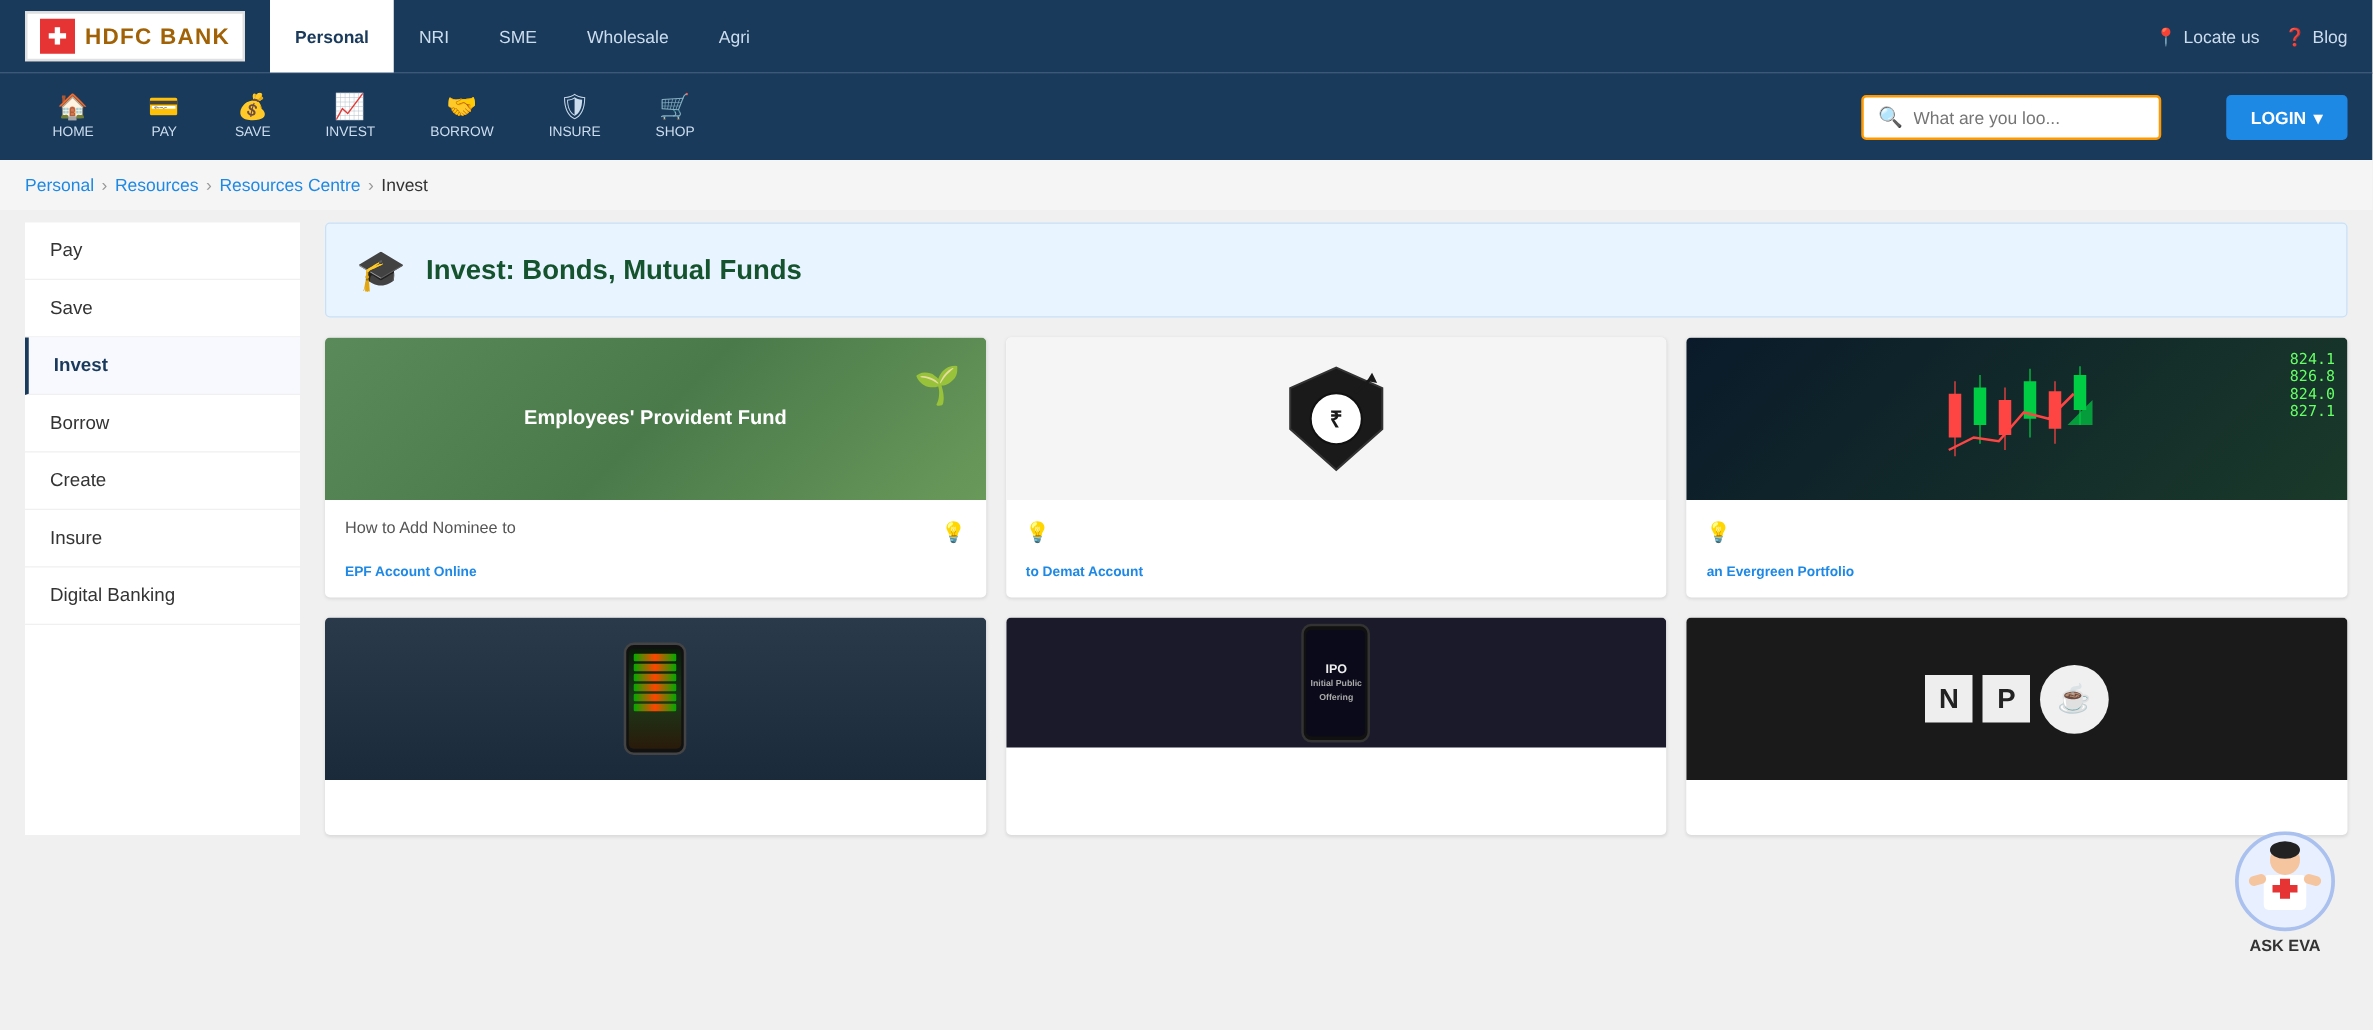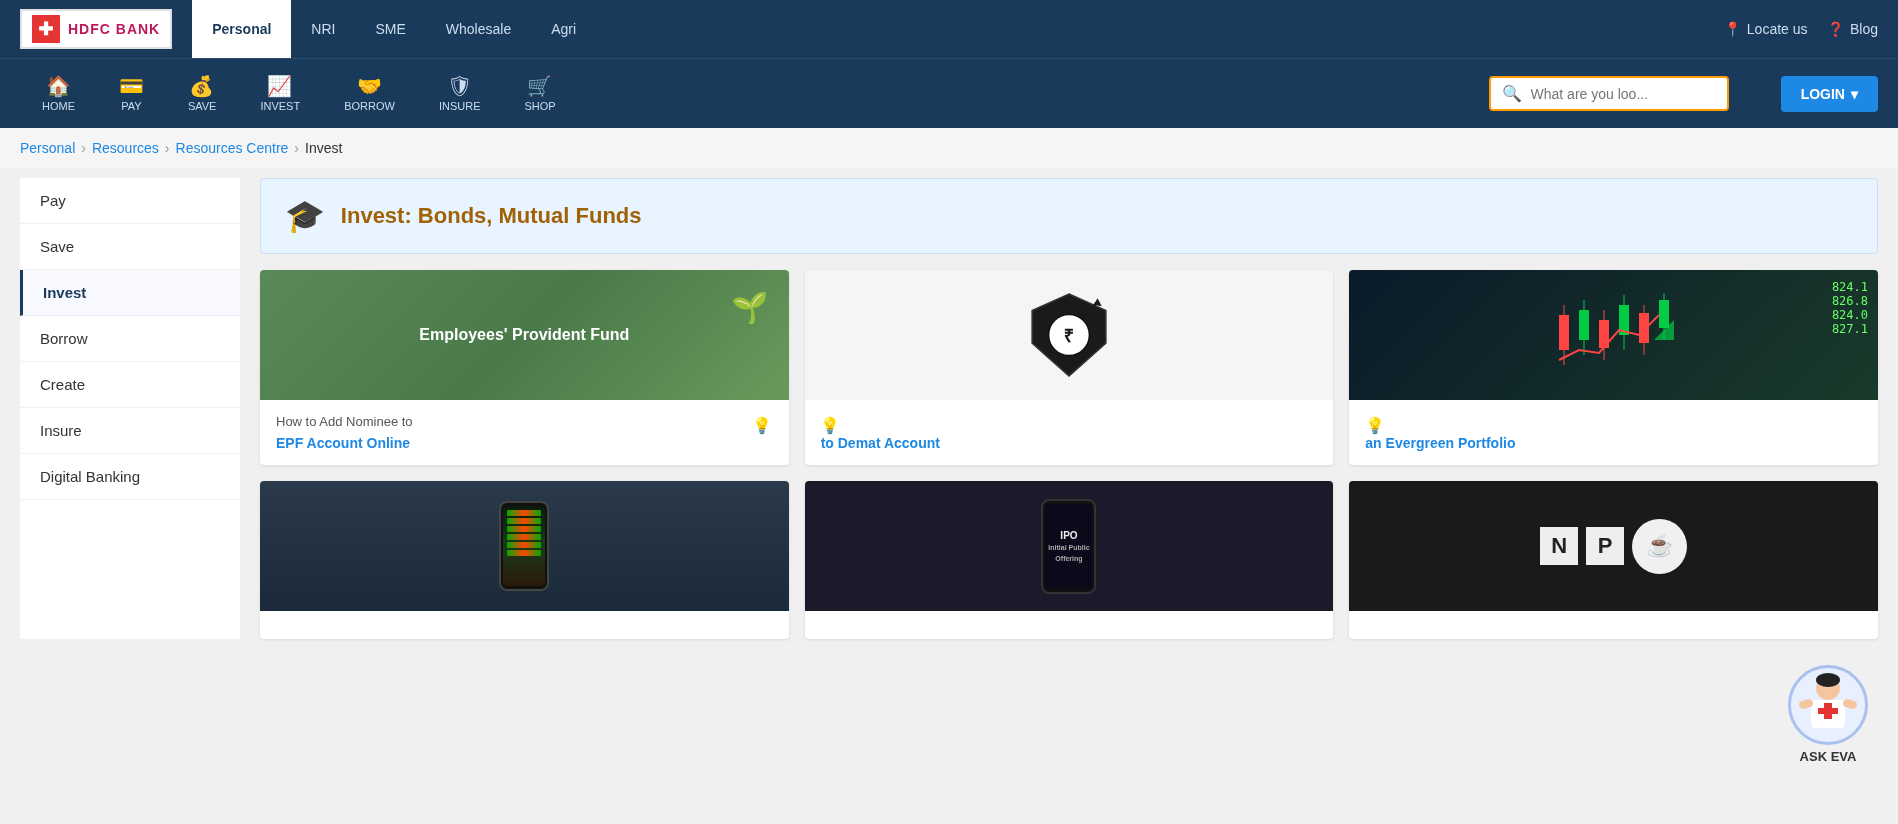--- a/index.html
+++ b/index.html
@@ -33,23 +33,23 @@
       background: #e63333;
       color: white;
       width: 28px;
       height: 28px;
       display: flex;
       align-items: center;
       justify-content: center;
       font-size: 18px;
     }
     .logo-text {
-      color: #be185d;
-      font-weight: bold;
-      font-size: 14px;
+      color: #a16207;
+      font-weight: bold;
+      font-size: 18px;
       letter-spacing: 1px;
     }
     .top-nav {
       display: flex;
       align-items: center;
       gap: 0;
       margin-left: 20px;
     }
     .top-nav-item {
       color: #cde;
@@ -201,21 +201,21 @@
       align-items: center;
       gap: 16px;
       margin-bottom: 16px;
     }
     .header-icon {
       font-size: 32px;
     }
     .header-title {
       font-size: 22px;
       font-weight: bold;
-      color: #a16207;
+      color: #14532d;
     }
 
     
     .cards-grid {
       display: grid;
       grid-template-columns: repeat(3, 1fr);
       gap: 16px;
     }
     .card {
       background: white;
@@ -275,21 +275,21 @@
     }
     .card-img-phone {
       background: linear-gradient(180deg, #2a3a4a 0%, #1a2a3a 100%);
       height: 130px;
       display: flex;
       align-items: center;
       justify-content: center;
     }
     .card-img-ipo {
       background: #1a1a2a;
-      height: 130px;
+      height: 104px;
       display: flex;
       align-items: center;
       justify-content: center;
     }
     .card-img-np {
       background: #1a1a1a;
       height: 130px;
       display: flex;
       align-items: center;
       justify-content: center;
@@ -297,26 +297,26 @@
     }
     .card-body {
       padding: 14px 16px;
     }
     .card-label {
       font-size: 13px;
       color: #555;
       display: flex;
       align-items: flex-start;
       justify-content: space-between;
-      margin-bottom: 0;
+      margin-bottom: 16px;
     }
     .card-label-text { flex: 1; }
     .card-link {
       color: #1e88e5;
-      font-size: 14px;
+      font-size: 11px;
       font-weight: bold;
       display: block;
     }
     .bulb-icon { color: #999; font-size: 16px; flex-shrink: 0; margin-top: 2px; }
 
     
     .ask-eva {
       position: fixed;
       bottom: 60px;
       right: 30px;

